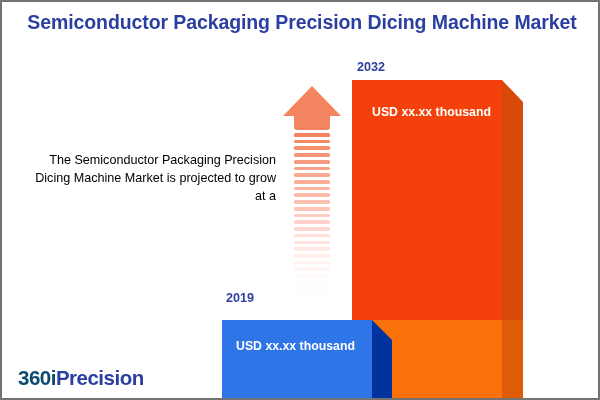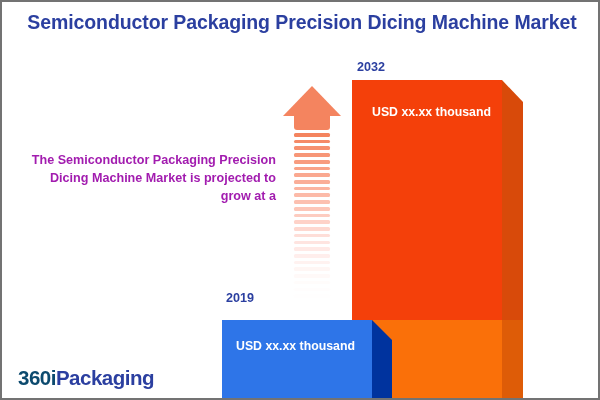--- a/index.html
+++ b/index.html
@@ -38,22 +38,22 @@
   
   .callout {
     position: absolute;
     left: 28px;
     top: 150px;
     width: 246px;
     text-align: right;
   }
   .callout-text {
     font-size: 12.6px;
-    font-weight: bold;
-    color: #a21caf;
+    font-weight: normal;
+    color: #000000;
     line-height: 1.42;
   }
   .callout-cagr {
     margin-top: 7px;
     font-size: 30px;
     font-weight: bold;
     color: #FA6400;
     line-height: 1.05;
     letter-spacing: -0.4px;
   }
@@ -200,21 +200,21 @@
 
 <div id="canvas">
 
   <div class="title">Semiconductor Packaging Precision Dicing Machine Market</div>
 
   <div class="callout">
     <div class="callout-text">The Semiconductor Packaging Precision Dicing Machine Market is projected to grow at a</div>
   </div>
 
   <div class="logo">
-    <span class="o">360i</span><span class="b">Packaging</span>
+    <span class="o">360i</span><span class="b">Precision</span>
   </div>
 
   <div class="arrow">
     <div class="arrow-head"></div>
     <div class="arrow-neck"></div>
     <div class="arrow-shaft" id="arrow-shaft">
         <div class="arrow-seg" style="background: rgb(244, 132, 95);"></div>
         <div class="arrow-seg" style="background: rgb(245, 138, 103);"></div>
         <div class="arrow-seg" style="background: rgb(246, 144, 111);"></div>
         <div class="arrow-seg" style="background: rgb(247, 150, 119);"></div>

